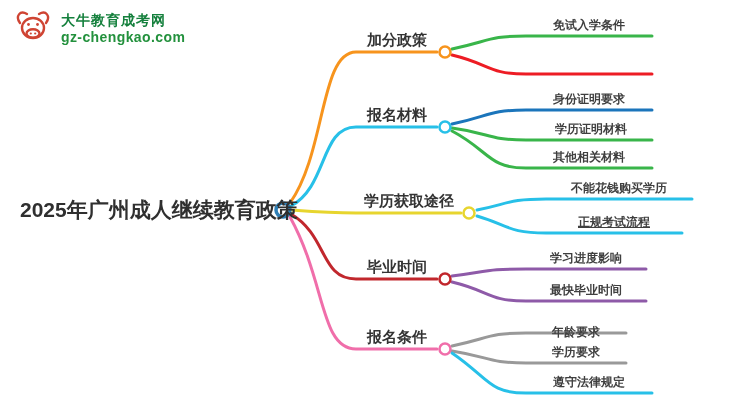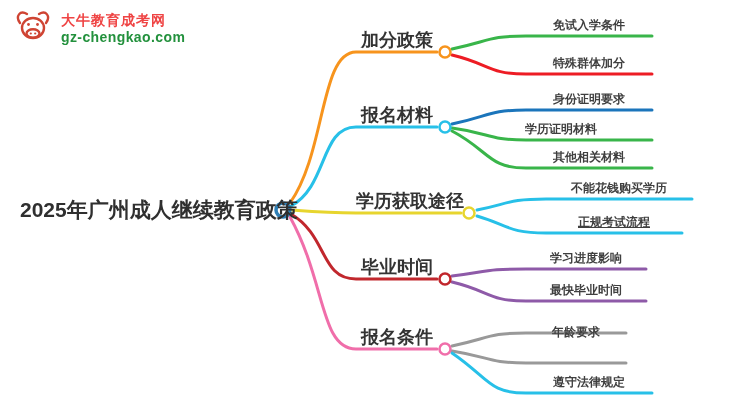--- a/index.html
+++ b/index.html
@@ -2,21 +2,21 @@
 <html><head>
 <meta charset="utf-8">
 <style>
   *{box-sizing:border-box;margin:0;padding:0}
   html,body{width:750px;height:410px}
   body{background:#ffffff;font-family:"Liberation Sans","DejaVu Sans",sans-serif;position:relative;overflow:hidden}
   .stage{position:absolute;left:0;top:0;width:750px;height:410px}
   svg.links{position:absolute;left:0;top:0}
   .node{position:absolute;text-align:center;white-space:nowrap;height:20px;line-height:20px;color:#3c3c3c}
   .root{font-size:21px;font-weight:700;color:#2f2f2f;height:22px;line-height:22px}
-  .branch{font-size:18px;font-weight:700;color:#333333}
+  .branch{font-size:15px;font-weight:700;color:#333333}
   .leaf{font-size:12px;font-weight:600;color:#3f3f3f}
   .logo{position:absolute;left:10px;top:6px;display:flex;align-items:center;gap:5px}
   .logo-text{display:flex;flex-direction:column;line-height:1.25}
   .logo-title{font-size:14px;font-weight:800;letter-spacing:1px}
   .logo-sub{font-size:14px;font-weight:700;letter-spacing:0.4px}
 </style>
 </head>
 <body>
 
 <div class="stage">
@@ -62,38 +62,38 @@
         <ellipse cx="23" cy="27.5" rx="6.5" ry="4.2"></ellipse>
       </g>
       <g fill="#cf4433">
         <circle cx="18.5" cy="18.5" r="1.4"></circle>
         <circle cx="27.5" cy="18.5" r="1.4"></circle>
         <circle cx="20.8" cy="27.5" r="1.1"></circle>
         <circle cx="25.2" cy="27.5" r="1.1"></circle>
       </g>
     </svg>
     <div class="logo-text">
-      <span class="logo-title" style="color: #ef4444;">大牛教育成考网</span>
+      <span class="logo-title" style="color: #15803d;">大牛教育成考网</span>
       <span class="logo-sub" style="color: rgb(35, 145, 61);">gz-chengkao.com</span>
     </div>
   </div>
 
   <div class="node root" style="left:20px;top:199px;width:256px;">2025年广州成人继续教育政策</div>
 
   <div class="node branch" style="left:356px;top:30px;width:82px;">加分政策</div>
   <div class="node branch" style="left:356px;top:105px;width:82px;">报名材料</div>
   <div class="node branch" style="left:356px;top:191px;width:106px;">学历获取途径</div>
   <div class="node branch" style="left:356px;top:257px;width:82px;">毕业时间</div>
   <div class="node branch" style="left:356px;top:327px;width:82px;">报名条件</div>
 
   <div class="node leaf" style="left:526px;top:15px;width:126px;">免试入学条件</div>
-  <div class="node leaf" style="left:526px;top:53px;width:126px;">特殊群体加分</div>
   <div class="node leaf" style="left:526px;top:89px;width:126px;">身份证明要求</div>
-  <div class="node leaf" style="left:498px;top:119px;width:126px;">学历证明材料</div>
+  <div class="node leaf" style="left:528px;top:119px;width:126px;">学历证明材料</div>
   <div class="node leaf" style="left:526px;top:147px;width:126px;">其他相关材料</div>
   <div class="node leaf" style="left:546px;top:178px;width:146px;">不能花钱购买学历</div>
   <div class="node leaf" style="left:546px;top:212px;width:136px;text-decoration:underline;">正规考试流程</div>
   <div class="node leaf" style="left:526px;top:248px;width:120px;">学习进度影响</div>
   <div class="node leaf" style="left:526px;top:280px;width:120px;">最快毕业时间</div>
   <div class="node leaf" style="left:526px;top:312px;width:100px;margin-top:10px;">年龄要求</div>
+  <div class="node leaf" style="left:526px;top:342px;width:100px;">学历要求</div>
   <div class="node leaf" style="left:526px;top:372px;width:126px;">遵守法律规定</div>
 
 </div>
 
 </body></html>

